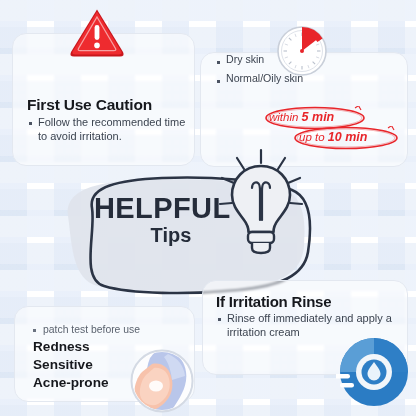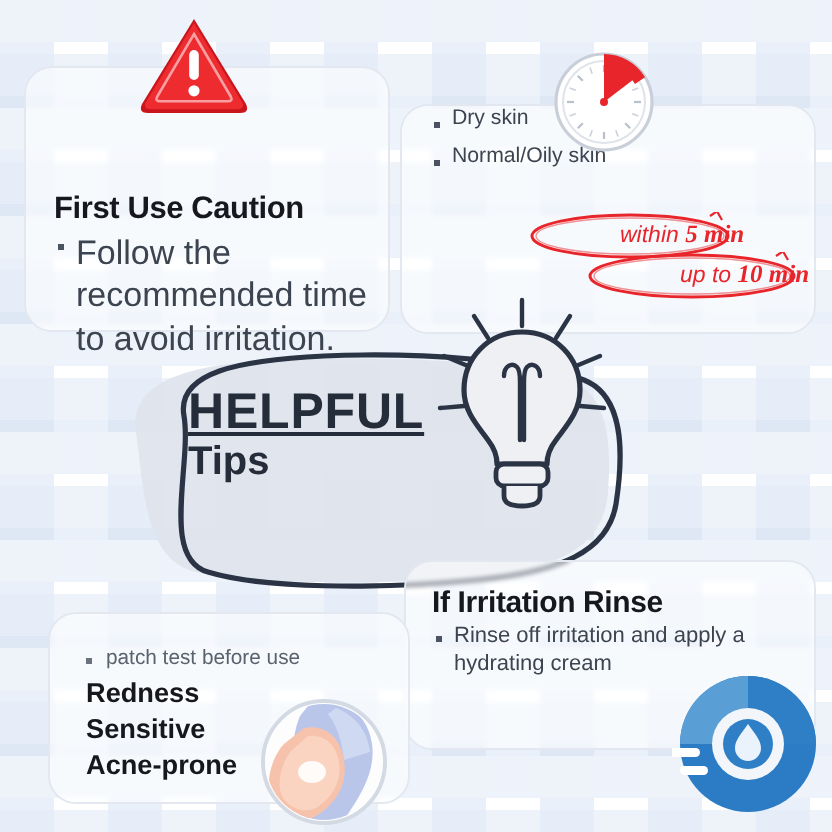--- a/index.html
+++ b/index.html
@@ -47,21 +47,21 @@
     position: absolute;
     background: rgba(255,255,255,0.55);
     border: 1px solid #e3e8f0;
     border-radius: 14px;
     backdrop-filter: blur(1px);
   }
 
   #card-first-use      { left: 12px;  top: 33px;  width: 183px; height: 133px; }
   #card-recommended    { left: 200px; top: 52px;  width: 208px; height: 115px; }
   #card-irritation     { left: 202px; top: 280px; width: 206px; height: 95px;  }
-  #card-skin-types     { left: 24px;  top: 306px; width: 181px; height: 96px;  }
+  #card-skin-types     { left: 14px;  top: 306px; width: 181px; height: 96px;  }
 
   .card-title {
     font-weight: bold;
     color: #16181d;
     letter-spacing: -0.2px;
   }
   .bullet-list { list-style: none; }
   .bullet-list li {
     position: relative;
     padding-left: 11px;
@@ -73,40 +73,40 @@
     position: absolute;
     left: 2px;
     top: 6px;
     width: 3px;
     height: 3px;
     background: #5b6playeholder;
   }
 
   
   #card-first-use .card-title { font-size: 15.5px; margin: 62px 0 2px 14px; }
-  #first-use-list { margin: 0 0 0 14px; font-size: 17px; }
+  #first-use-list { margin: 0 0 0 14px; font-size: 11px; }
   #first-use-list li::before { background: #4b5362; }
 
   
   #card-recommended .card-title { font-size: 15.5px; margin: 25px 0 5px 14px; }
   #rec-list { margin-left: 14px; font-size: 10.6px; }
   #rec-list li { margin-bottom: 6px; display: flex; }
   #rec-list li::before { background: #4b5362; top: 8px; }
   .rec-label { white-space: nowrap; }
 
   
   .annot {
     position: absolute;
     color: #e8252a;
     font-size: 11.5px;
     white-space: nowrap;
     pointer-events: auto;
   }
-  .annot .strong { font-weight: bold; font-style: italic; font-size: 12.5px; font-family: Liberation Serif, serif; }
-  .annot .plain  { font-style: italic; margin-left: 41px; }
+  .annot .strong { font-weight: bold; font-style: italic; font-size: 12.5px; }
+  .annot .plain  { font-style: italic; }
   #annot-dry    { left: 269px; top: 110px; }
   #annot-normal { left: 299px; top: 130px; text-align: right; }
 
   
   #card-irritation .card-title { font-size: 15px; margin: 12px 0 2px 13px; }
   #irritation-list { margin-left: 13px; font-size: 11px; width: 178px; }
   #irritation-list li::before { background: #4b5362; }
 
   
   #patch-note {
@@ -143,31 +143,30 @@
   #blob-wrap svg { position: absolute; inset: 0; }
   #blob-text {
     position: absolute;
     left: 40px;
     top: 32px;
     width: 160px;
     color: #252c3a;
     z-index: 3;
   }
   #helpful-word {
-    font-size: 25px;
+    font-size: 29px;
     font-weight: bold;
     letter-spacing: 0.4px;
     display: block;
-    text-decoration: underline;
   }
   #tips-word {
     font-size: 20px;
     font-weight: bold;
     display: block;
-    text-align: left;
+    text-align: center;
     margin-top: -1px;
     padding-right: 6px;
   }
 
   
   .icon-abs { position: absolute; }
   #icon-warning  { left: 68px;  top: 6px;   width: 58px; height: 54px; }
   #icon-timer    { left: 271px; top: 14px;  width: 66px; height: 66px; }
   #icon-bulb     { left: 214px; top: 148px; width: 92px; height: 112px; z-index: 4; }
   #icon-waterdrop{ left: 336px; top: 334px; width: 76px; height: 76px; }
@@ -297,21 +296,21 @@
       <path d="M38 40 C38 35 42 33 44.5 35.5 C46 37 46 40 46 43 L46 72" fill="none" stroke="#2b3445" stroke-width="2.2" stroke-linecap="round"></path>
       <path d="M56 40 C56 35 52 33 49.5 35.5 C48 37 48 40 48 43 L48 72" fill="none" stroke="#2b3445" stroke-width="2.2" stroke-linecap="round"></path>
       <rect x="34" y="84" width="26" height="11" rx="4" fill="#eef0f4" stroke="#2b3445" stroke-width="2.4"></rect>
       <path d="M38 95 L38 100 C38 103.5 41 105 47 105 C53 105 56 103.5 56 100 L56 95" fill="#eef0f4" stroke="#2b3445" stroke-width="2.4" stroke-linejoin="round"></path>
     </svg>
   </div>
 
   <div class="card" id="card-irritation">
     <div class="card-title">If Irritation Rinse</div>
     <ul class="bullet-list" id="irritation-list">
-      <li>Rinse off irritation and apply a hydrating cream</li>
+      <li>Rinse off immediately and apply a irritation cream</li>
     </ul>
   </div>
 
   <div class="icon-abs" id="icon-waterdrop">
     <svg viewBox="0 0 76 76" width="76" height="76">
       <circle cx="38" cy="38" r="34" fill="#2b7cc4"></circle>
       <path d="M38 4 A34 34 0 0 0 4 38 L38 38 Z" fill="#5a9ed6"></path>
       <path d="M38 4 A34 34 0 0 1 72 38 L38 38 Z" fill="#2f7fc6"></path>
       <g fill="#ffffff">
         <rect x="-2" y="40" width="16" height="4.5" rx="2.2"></rect>

